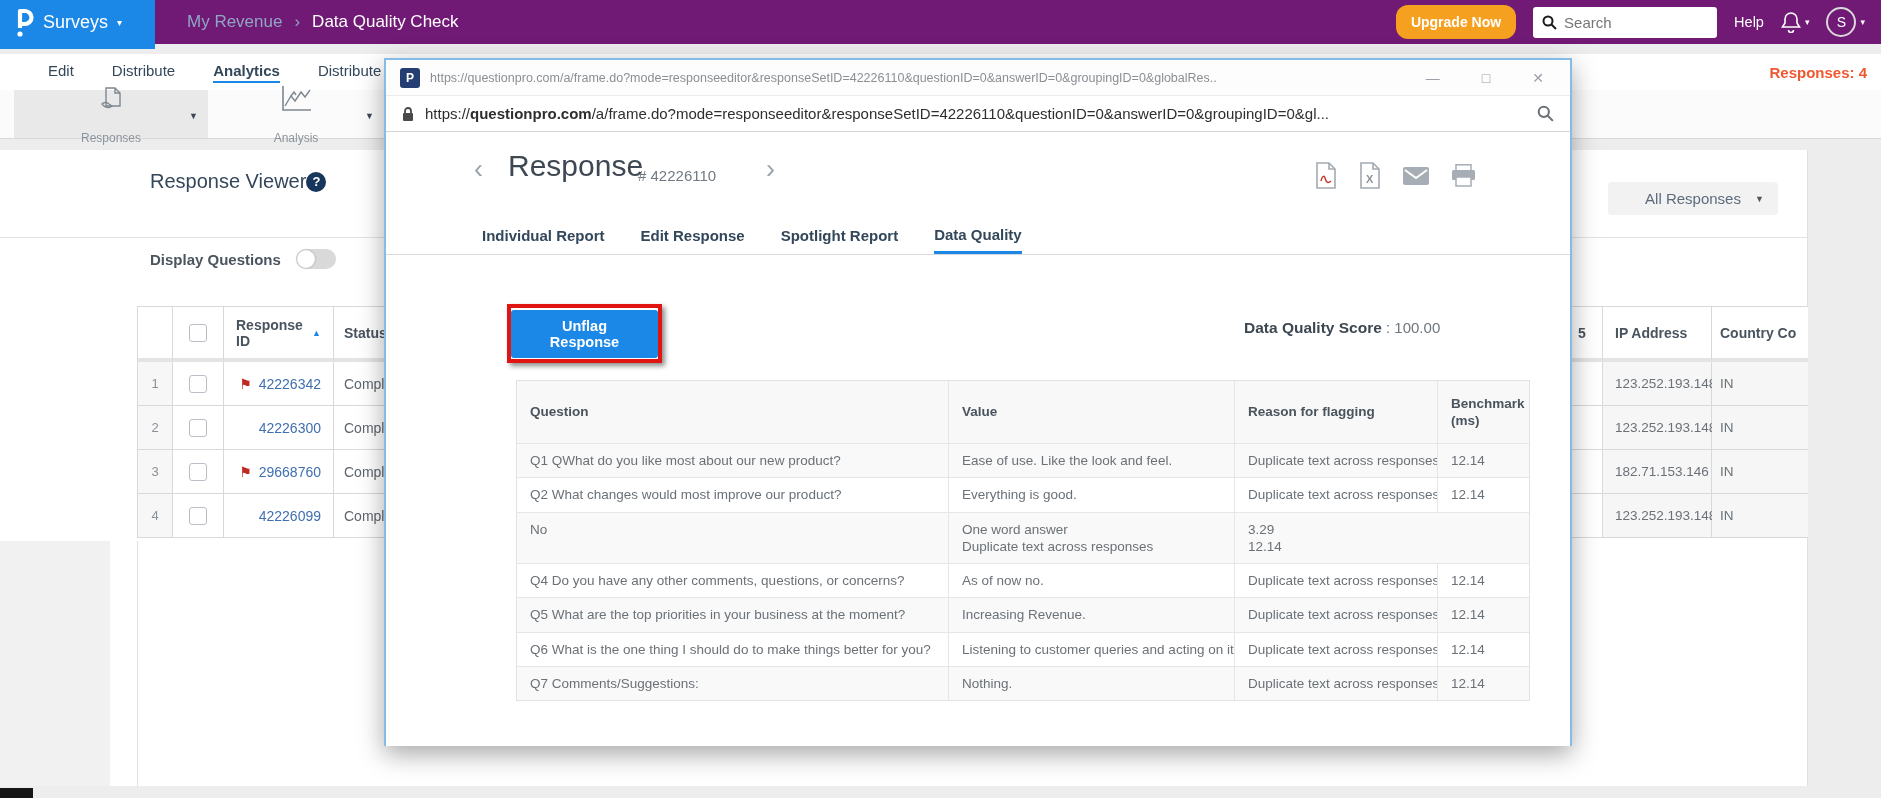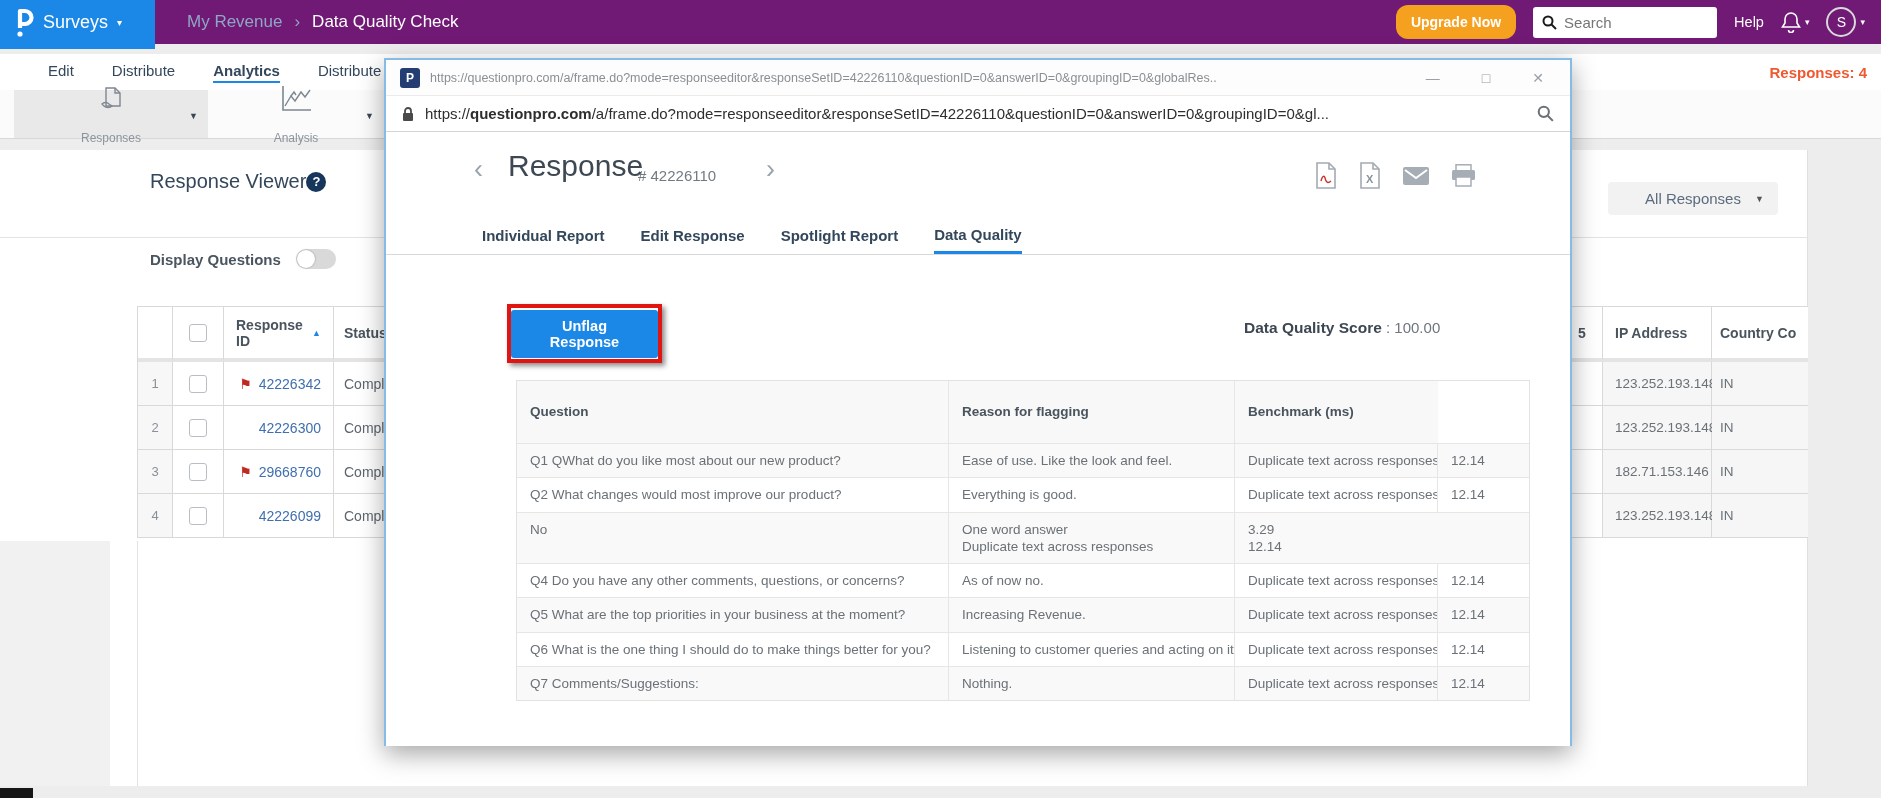--- a/index.html
+++ b/index.html
@@ -372,20 +372,21 @@
     <span class="mtab active">Data Quality</span>
   </div>
   <div class="mcontent">
     <div class="redbox">
       <button class="unflag-btn">Unflag Response</button>
     </div>
     <div class="score"><b>Data Quality Score</b><span style="white-space:pre;"> : </span><span>100.00</span></div>
     <div class="mtable">
       <div class="mrow mhead">
         <div>Question</div>
+        <div>Value</div>
         <div>Reason for flagging</div>
         <div>Benchmark (ms)</div>
       </div>
       <div class="mbody" id="mtable-body">
           <div class="mrow">
             <div class="mcell-q">Q1  QWhat do you like most about our new product?</div>
             <div class="mcell-v">
               <div>Ease of use. Like the look and feel.</div>
             </div>
             <div class="mcell-r">

